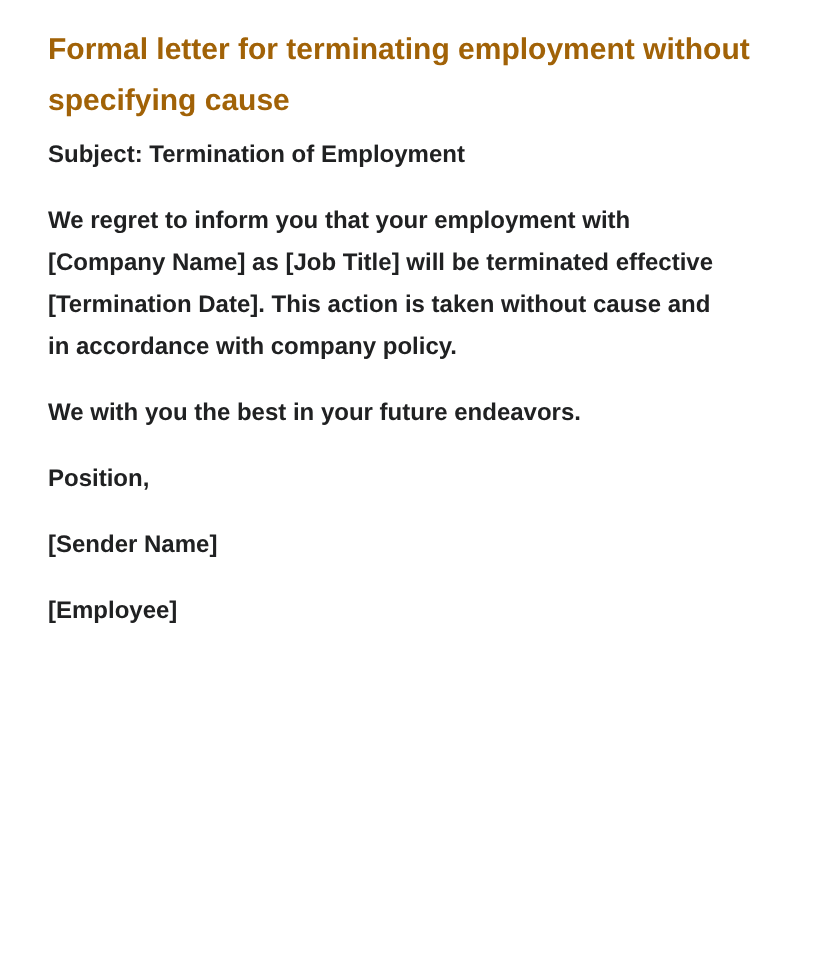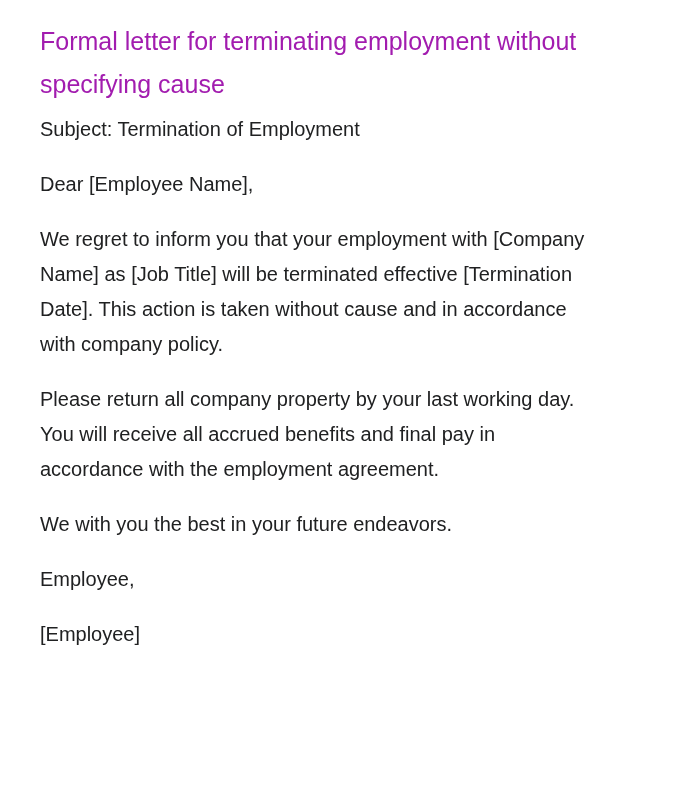--- a/index.html
+++ b/index.html
@@ -14,44 +14,44 @@
     background: #ffffff;
     box-sizing: border-box;
     padding: 20px 0 0 40px;
     overflow: hidden;
     font-family: "Liberation Sans", sans-serif;
   }
   .doc-title {
     margin: 0 0 6px 0;
     width: 610px;
     font-family: "Liberation Sans", sans-serif;
-    font-weight: normal;
+    font-weight: bold;
     font-size: 25px;
     line-height: 43px;
-    color: #a21caf;
+    color: #a16207;
     letter-spacing: 0;
   }
   .letter-body p {
     margin: 0 0 20px 0;
     width: 555px;
     font-family: "Liberation Sans", sans-serif;
     font-size: 20px;
     line-height: 35px;
     color: #202122;
     letter-spacing: 0;
+    font-weight: bold;
   }
 </style>
 </head>
 <body>
 
 <div class="page">
   <h1 class="doc-title">Formal letter for terminating employment without specifying cause</h1>
 
   <div class="letter-body">
     <p>Subject: Termination of Employment</p>
-    <p>Dear [Employee Name],</p>
     <p>We regret to inform you that your employment with [Company Name] as [Job Title] will be terminated effective [Termination Date]. This action is taken without cause and in accordance with company policy.</p>
-    <p>Please return all company property by your last working day. You will receive all accrued benefits and final pay in accordance with the employment agreement.</p>
     <p>We with you the best in your future endeavors.</p>
-    <p>Employee,</p>
+    <p>Position,</p>
+    <p>[Sender Name]</p>
     <p>[Employee]</p>
   </div>
 </div>
 
 </body></html>

